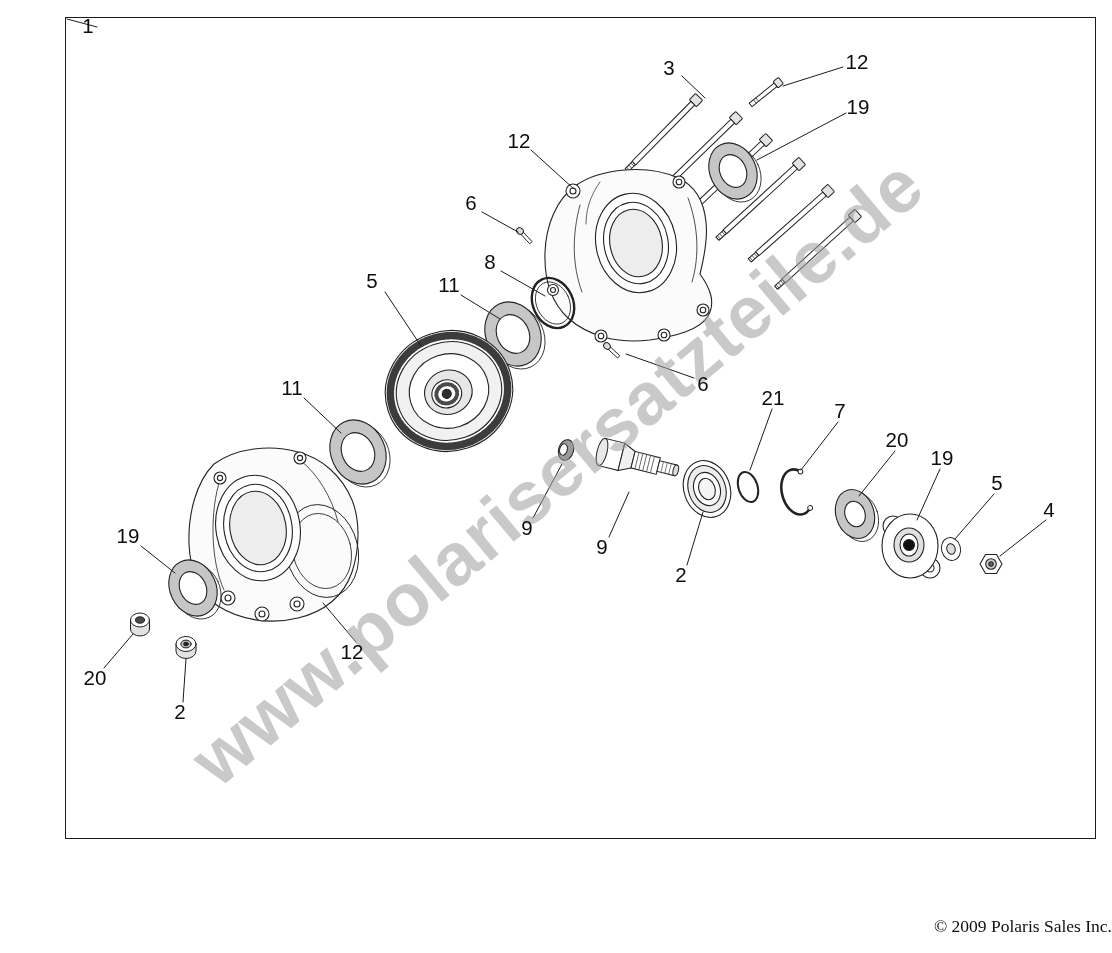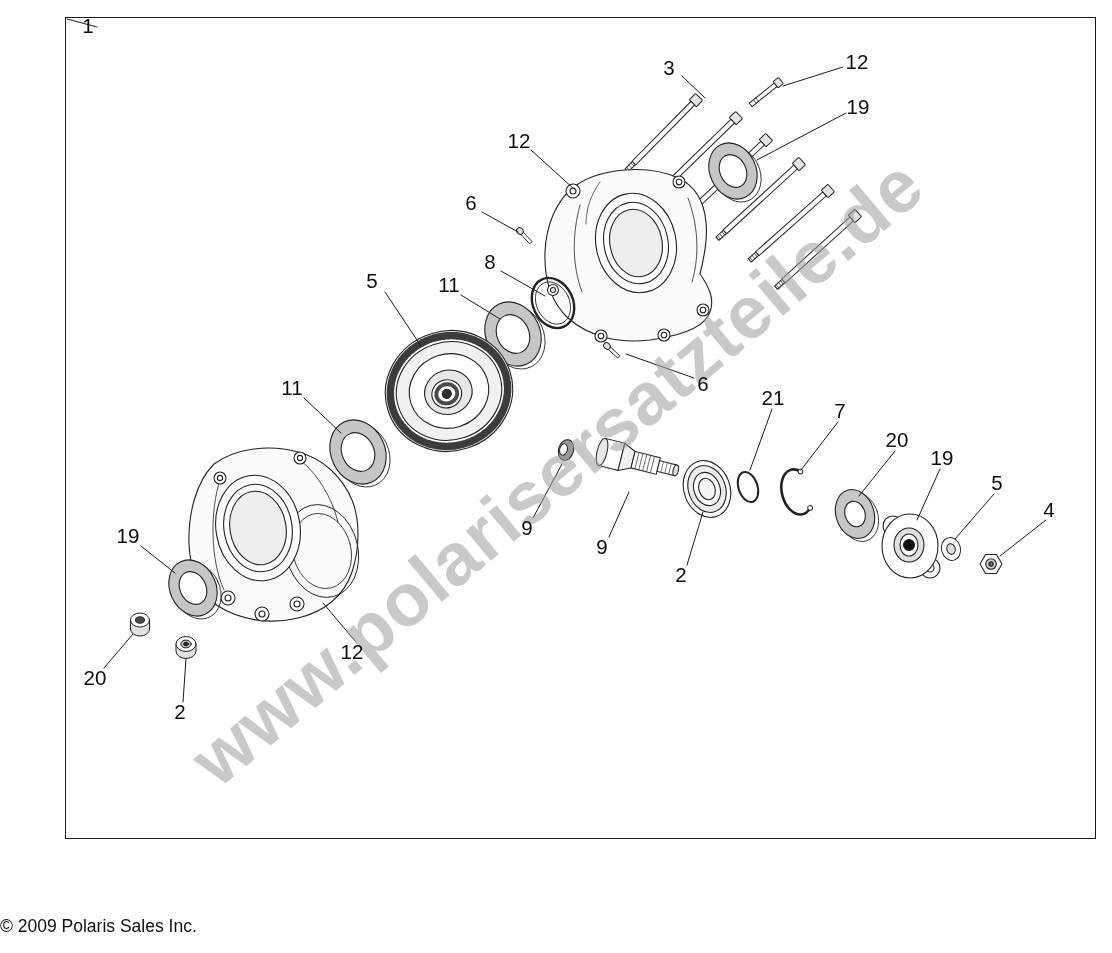--- a/index.html
+++ b/index.html
@@ -7,21 +7,21 @@
   .frame{position:absolute;left:65px;top:17px;width:1029px;height:820px;border:1.6px solid #1d1d1d;z-index:1;}
   svg.drawing{position:absolute;left:0;top:0;z-index:2;}
   .watermark{
     position:absolute;left:557px;top:472px;
     transform:translate(-50%,-50%) rotate(-40deg);
     font-weight:bold;font-size:74px;letter-spacing:1px;
     color:#9e9e9e;opacity:.55;white-space:nowrap;z-index:3;
     pointer-events:none;
   }
   .co{position:absolute;transform:translate(-50%,-50%);font-size:20.5px;color:#0d0d0d;z-index:4;line-height:1;}
-  .copyright{position:absolute;left:0;top:916px;width:100%;text-align:left;font-size:17.5px;color:#101010;z-index:4;}
+  .copyright{position:absolute;left:0;top:916px;width:100%;text-align:right;font-size:17.5px;color:#101010;z-index:4;font-family:Liberation Serif, serif;}
 </style>
 </head>
 <body>
 
 <div class="frame"></div>
 
 <svg class="drawing" width="1112" height="953" viewBox="0 0 1112 953" stroke-linejoin="round" stroke-linecap="round">
 
   <g fill="#ffffff" stroke="#222" stroke-width="1">
     <g transform="translate(697,99) rotate(134.6)">

